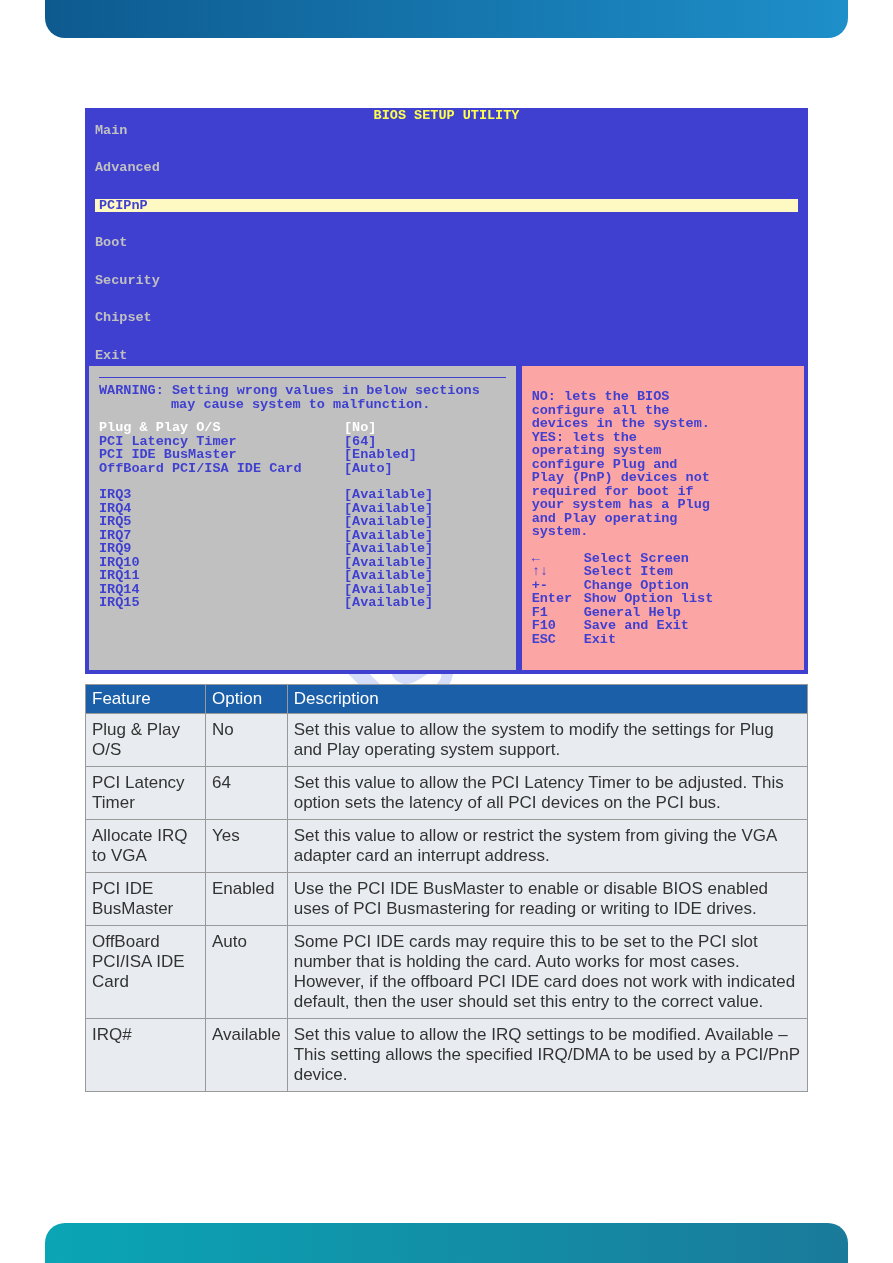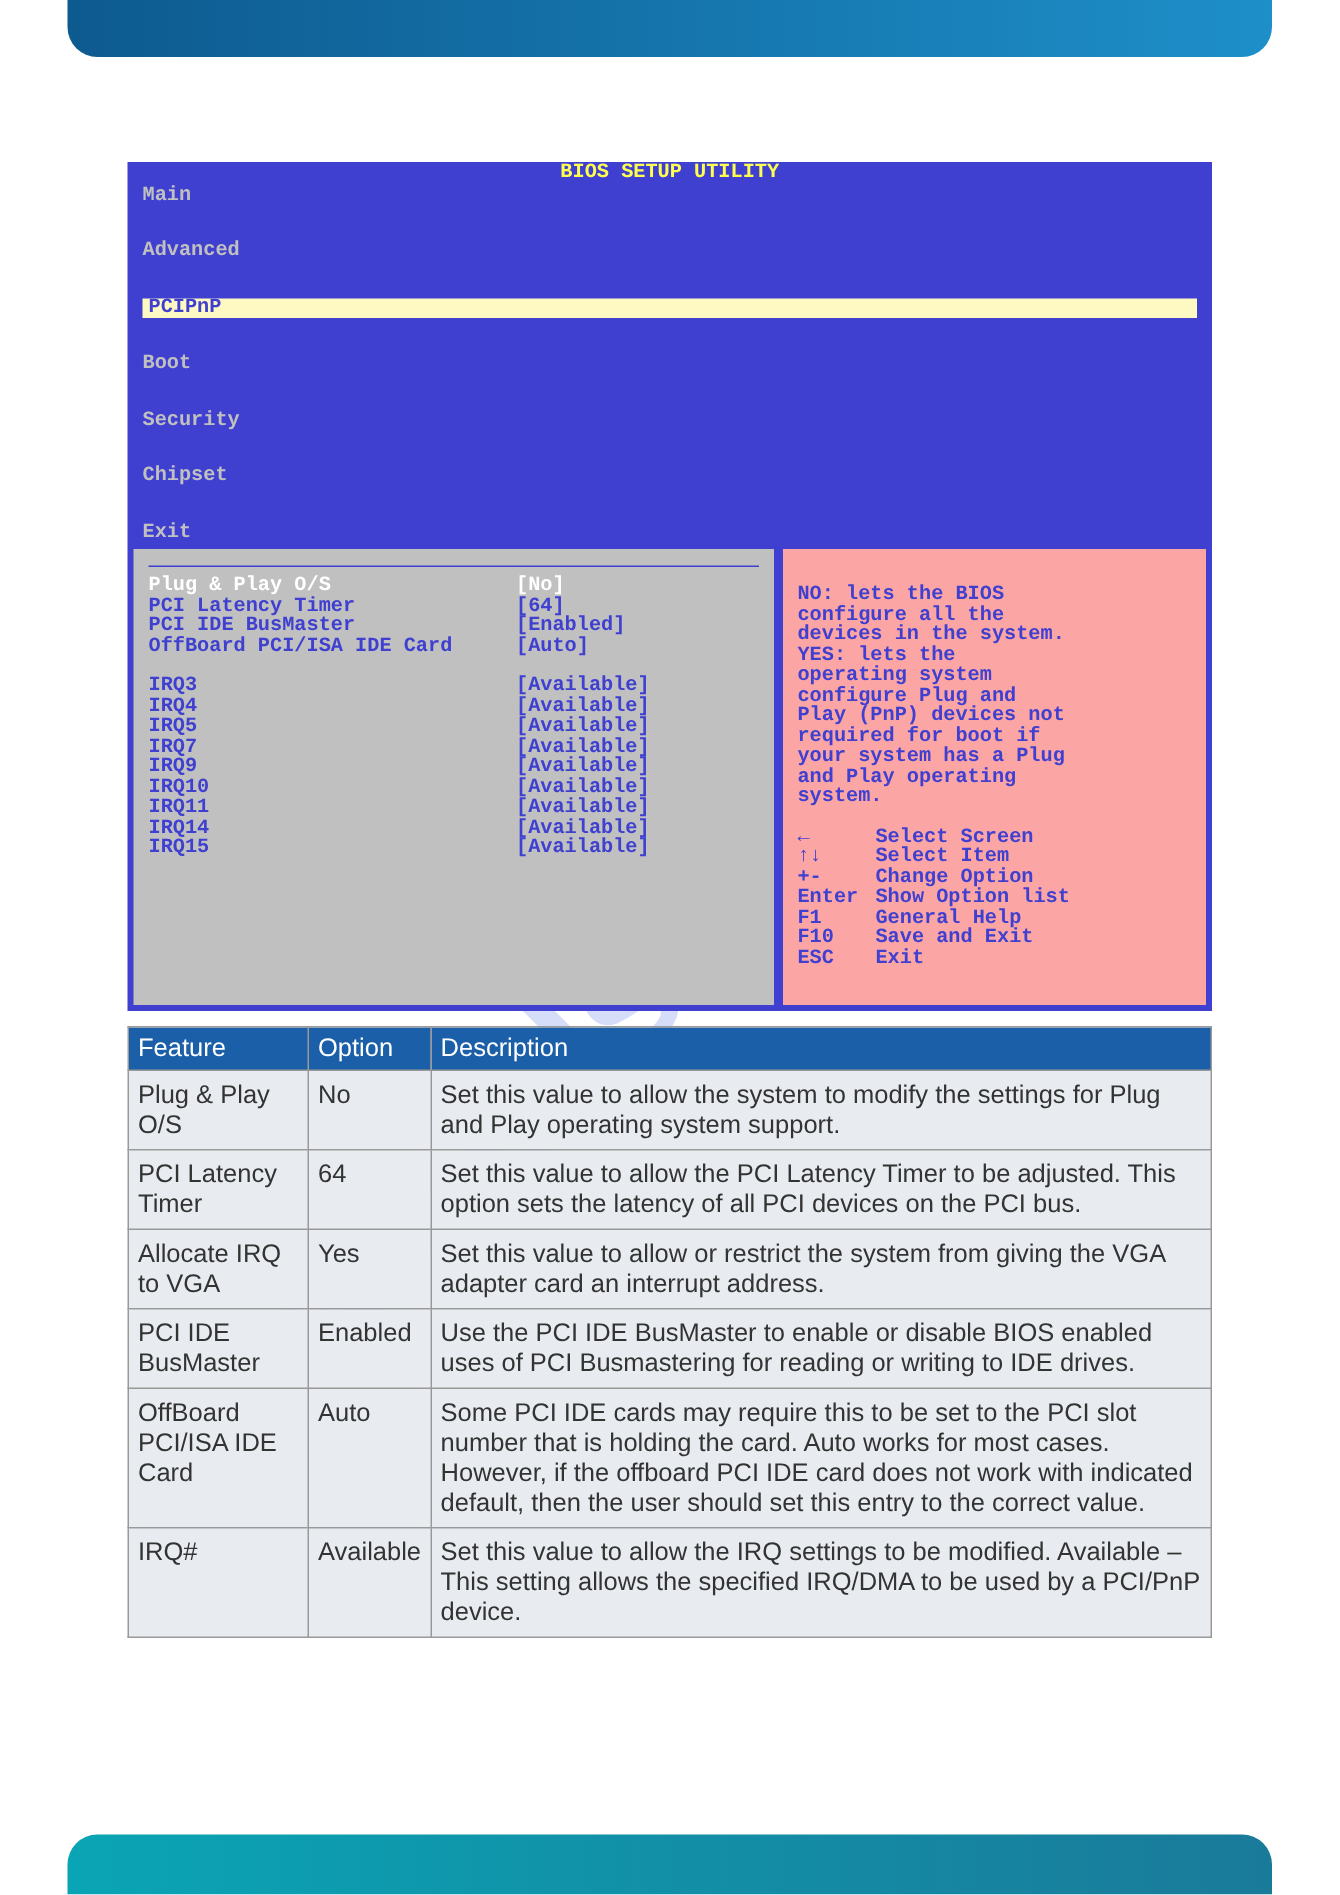--- a/index.html
+++ b/index.html
@@ -189,20 +189,25 @@
     <span class="active">PCIPnP</span>
     <span>Boot</span>
     <span>Security</span>
     <span>Chipset</span>
     <span>Exit</span>
   </div>
 
   <div class="bios-body">
     <div class="bios-left">
       <hr class="bios-hr">
+      <div class="bios-warning">
+        <span>WARNING:</span>
+        <span>Setting wrong values in below sections</span><br>
+        <span class="bios-warning-indent">may cause system to malfunction.</span>
+      </div>
 
       <div class="bios-row">
         <span class="bios-label bios-highlight-label">Plug &amp; Play O/S</span>
         <span class="bios-value bios-highlight-value">[No]</span>
       </div>
       <div class="bios-row">
         <span class="bios-label">PCI Latency Timer</span>
         <span class="bios-value">[64]</span>
       </div>
       <div class="bios-row">

